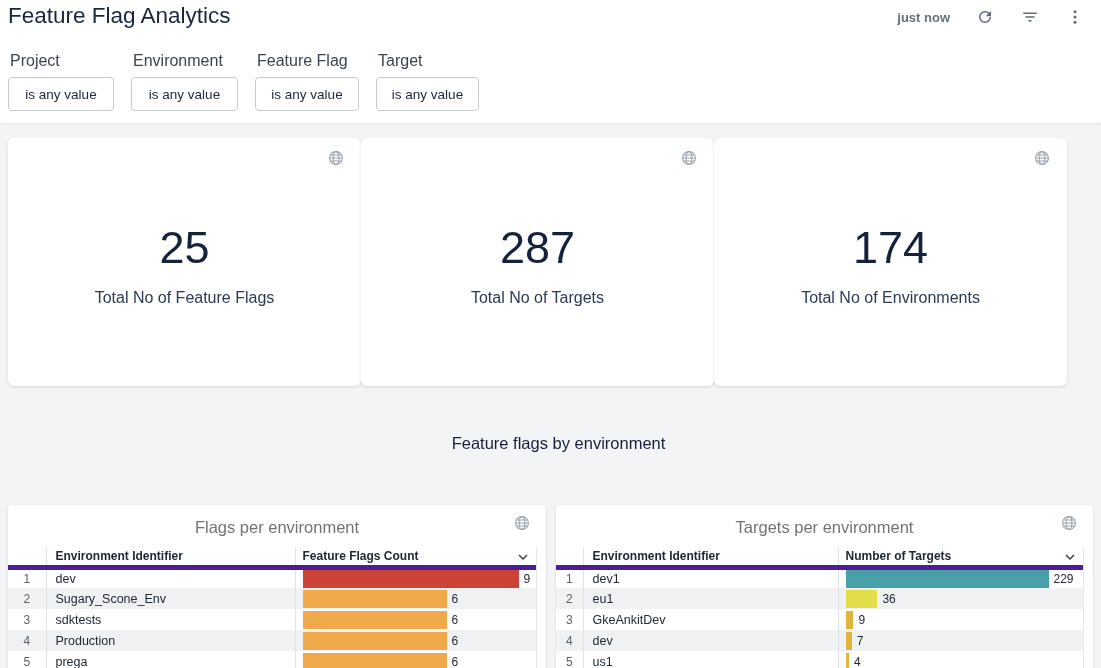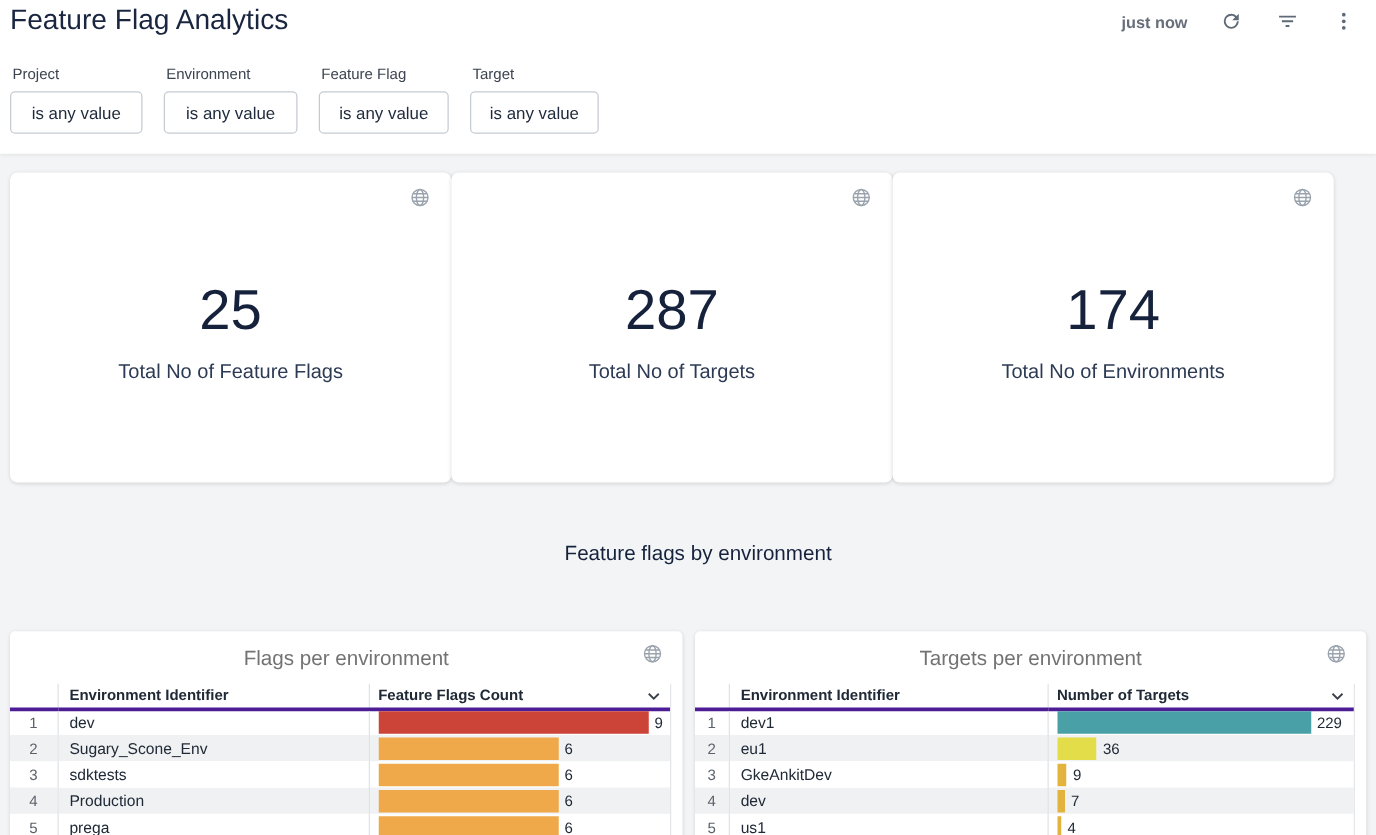--- a/index.html
+++ b/index.html
@@ -18,21 +18,21 @@
     font-size:22.5px; font-weight:400; color:#1a2640;
   }
   .top-right {
     position:absolute; top:7px; right:16px;
     display:flex; align-items:center; gap:25px;font-weight:bold;
   }
   .refresh-status { font-size:13px; color:#656e79; }
   .icon-btn { width:20px; height:20px; display:flex; align-items:center; justify-content:center; cursor:pointer; }
   
   .filters { position:absolute; left:8px; top:52px; display:flex; gap:17px; }
-  .fgroup .flabel { display:block; font-size:12px; color:#3c4450; margin:0 0 7px 2px; }
+  .fgroup .flabel { display:block; font-size:16px; color:#3c4450; margin:0 0 7px 2px; }
   .fbtn {
     height:34px; border:1px solid #c6cbd2; border-radius:4px; background:#fff;
     font-size:13.5px; color:#202c3d; display:flex; align-items:center;
     justify-content:center; cursor:pointer; width:100%;
     font-family:"Liberation Sans", sans-serif;
   }
   .w1{width:106px}.w2{width:107px}.w3{width:104px}.w4{width:103px}.w5{width:100px}
   
   .kpirow { position:absolute; top:138px; left:8px; display:flex; }
   .kpicard {
@@ -52,21 +52,21 @@
   .tcard {
     background:#fff; border-radius:4px; position:relative; height:168px;
     box-shadow:0 1px 3px rgba(60,64,67,.16);
   }
   .tc-left { width:538px; } .tc-right { width:537px; }
   .tcard-title { padding-top:13px; text-align:center; font-size:16.5px; color:#737373; }
   .twrap { margin-top:10px; margin-right:9px; border-right:1px solid #e4e6e9; }
   table { width:100%; border-collapse:collapse; table-layout:fixed; }
   thead th {
     height:20px; font-size:12px; font-weight:bold; color:#202a37;
-    text-align:left; border-bottom:3px solid #4c1d95; padding:0; position:relative;
+    text-align:left; border-bottom:5px solid #4c1d95; padding:0; position:relative;
   }
   tbody td { height:21px; font-size:12.5px; color:#202a37; padding:0; }
   tbody tr:nth-child(even) { background:#f0f1f2; }
   .num { border-right:1px solid #e0e3e6; text-align:center; color:#5b626b; font-size:12px; }
   th.num { border-right:1px solid #e0e3e6; }
   .ident { padding-left:9px; overflow:hidden; white-space:nowrap; }
   .barh, .barcell { border-left:1px solid #e0e3e6; padding-left:7px; }
   .barh .hlabel { display:inline-block; }
   .chev { position:absolute; right:5px; top:2px; cursor:pointer; }
   .barin { display:flex; align-items:center; gap:5px; }

